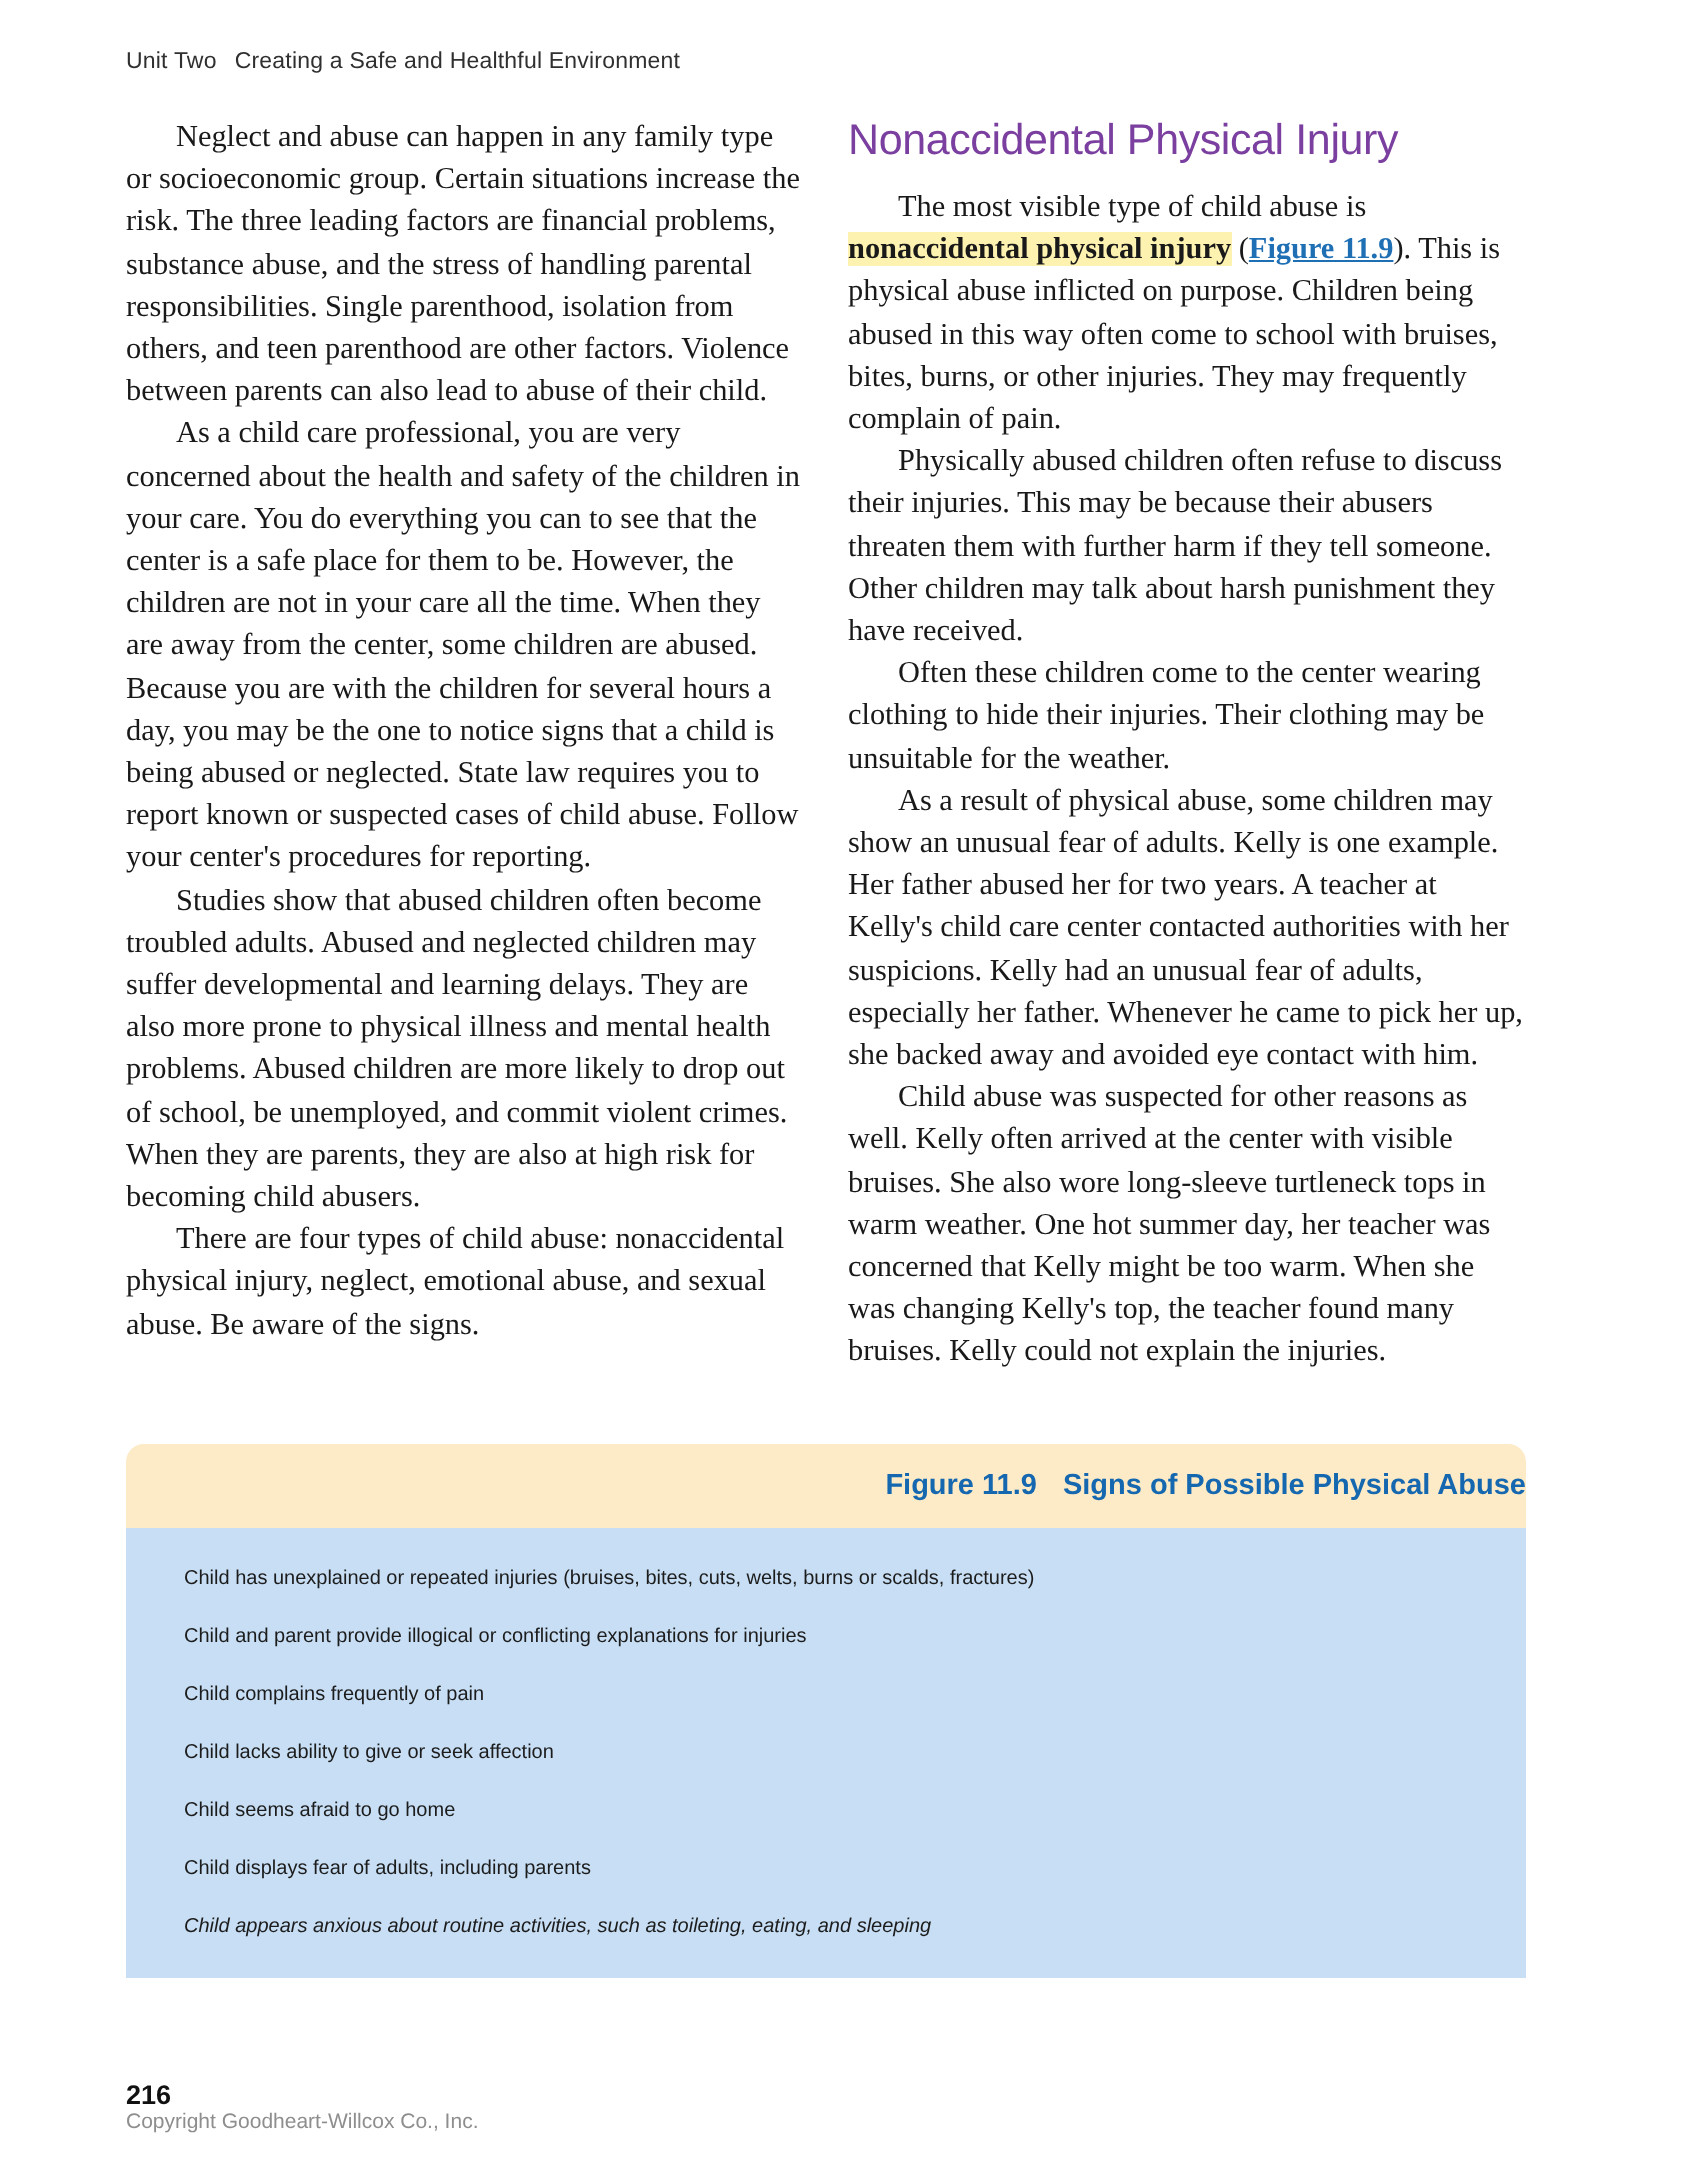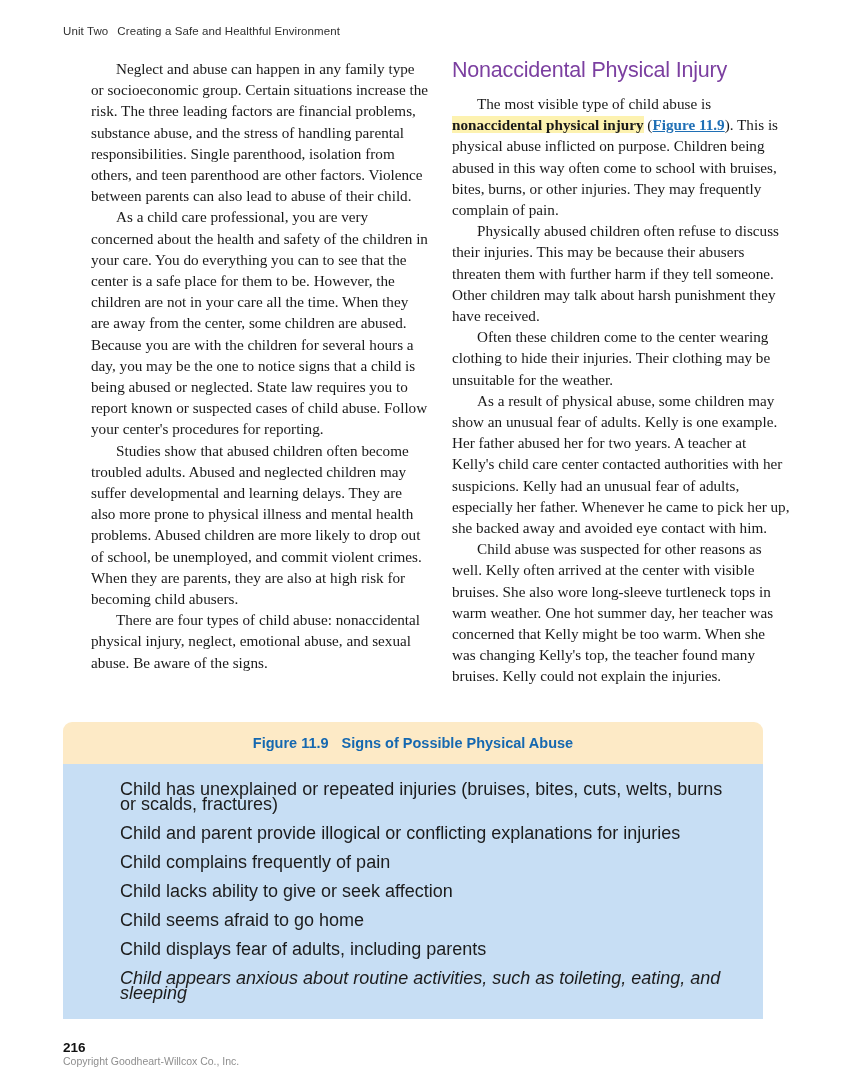--- a/index.html
+++ b/index.html
@@ -39,21 +39,20 @@
   }
 
   
   .columns {
     position: absolute;
     left: 63px;
     top: 58px;
     width: 700px;
     display: flex;
     gap: 23px;
-    margin-left: 28px;
   }
   .col {
     width: 338px;
   }
   .col p {
     margin: 0;
     font-family: "Liberation Serif", serif;
     font-size: 15.2px;
     line-height: 21.2px;
     text-indent: 25px;
@@ -91,21 +90,21 @@
     left: 63px;
     top: 722px;
     width: 700px;
   }
   .figure-header {
     background: #fdeac6;
     border-radius: 9px 9px 0 0;
     height: 42px;
     display: flex;
     align-items: center;
-    justify-content: center;
+    justify-content: flex-end;
   }
   .figure-title {
     font-family: "Liberation Sans", sans-serif;
     font-weight: bold;
     font-size: 14.5px;
     color: #1568b0;
     white-space: nowrap;
   }
   .figure-title .fignum {
     margin-right: 13px;
@@ -114,24 +113,24 @@
     background: #c7def4;
     padding: 18px 0 18px 0;
   }
   .figure-body ul {
     margin: 0;
     padding: 0;
     list-style: none;
   }
   .figure-body li {
     font-family: "Liberation Sans", sans-serif;
-    font-size: 18px;
+    font-size: 10px;
     line-height: 15px;
     color: #1c1c1c;
-    padding: 0 24px 0 57px;
+    padding: 0 24px 0 29px;
     margin-bottom: 14px;
   }
   .figure-body li:last-child {
     margin-bottom: 0;
     font-style: italic;
   }
 
   
   .footer {
     position: absolute;

